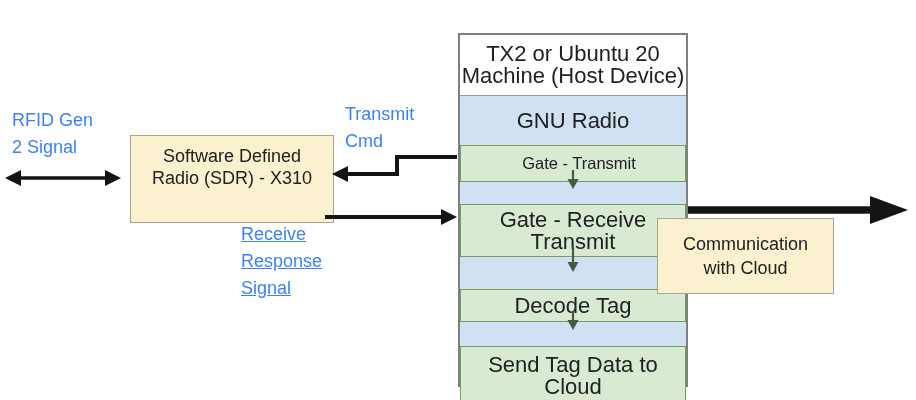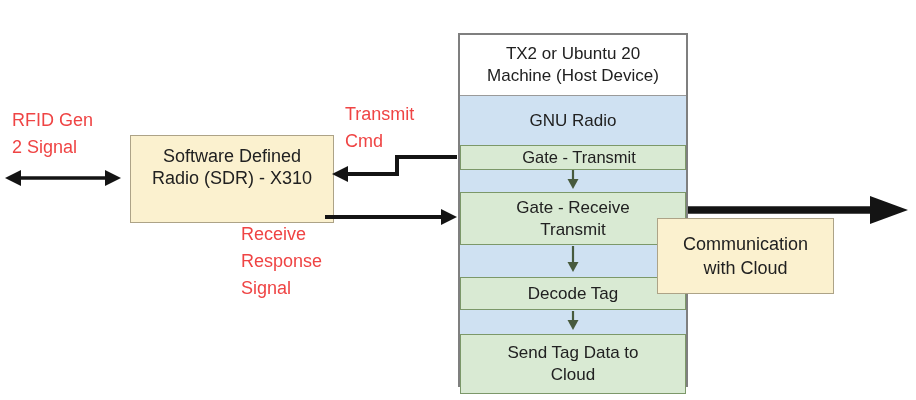--- a/index.html
+++ b/index.html
@@ -9,25 +9,25 @@
     background:#ffffff;
     font-family:"Liberation Sans",sans-serif;
     color:#212121;
     overflow:hidden;
   }
   .ml{white-space:pre-line;}
   .label{
     position:absolute;
     font-size:18px;
     line-height:27px;
-    color:#ef4444;
+    color:#3b82f6;
   }
   .label.rfid{left:12px;top:107px;}
   .label.transmit{left:345px;top:101px;}
-  .label.receive{left:241px;top:221px;}
+  .label.receive{left:241px;top:221px;text-decoration:underline;}
   .box{
     position:absolute;
     background:#fbf1cf;
     border:1.6px solid #ada387;
     box-sizing:border-box;
     text-align:center;
     font-size:18px;
   }
   .box.sdr{
     left:130px;top:135px;width:204px;height:88px;
@@ -44,32 +44,32 @@
     border:2px solid #7f7f7f;
     box-sizing:border-box;
     background:#ffffff;
     display:flex;flex-direction:column;
   }
   .row{
     width:100%;
     box-sizing:border-box;
     display:flex;align-items:center;justify-content:center;
     text-align:center;
-    font-size:17px;
+    font-size:22px;
     line-height:22px;
     flex:0 0 auto;
   }
   .row.header{height:61px;background:#ffffff;border-bottom:1px solid #9a9a9a;}
   .row.blue{background:#cfe1f2;}
   .row.green{
     background:#d9ead3;
     border:1.6px solid #7c9869;
   }
   .row.h49{height:49px;}
-  .row.h23{height:25px;font-size:16.5px;line-height:17px;padding-left:12px;}
+  .row.h23{height:37px;font-size:16.5px;line-height:17px;padding-left:12px;}
   .row.sp1{height:22px;}
   .row.h53a{height:53px;}
   .row.sp2{height:32px;}
   .row.h33{height:33px;}
   .row.sp3{height:24px;}
   .row.h53b{height:60px;}
   .overlay{
     position:absolute;left:0;top:0;width:916px;height:400px;
     pointer-events:none;
   }

